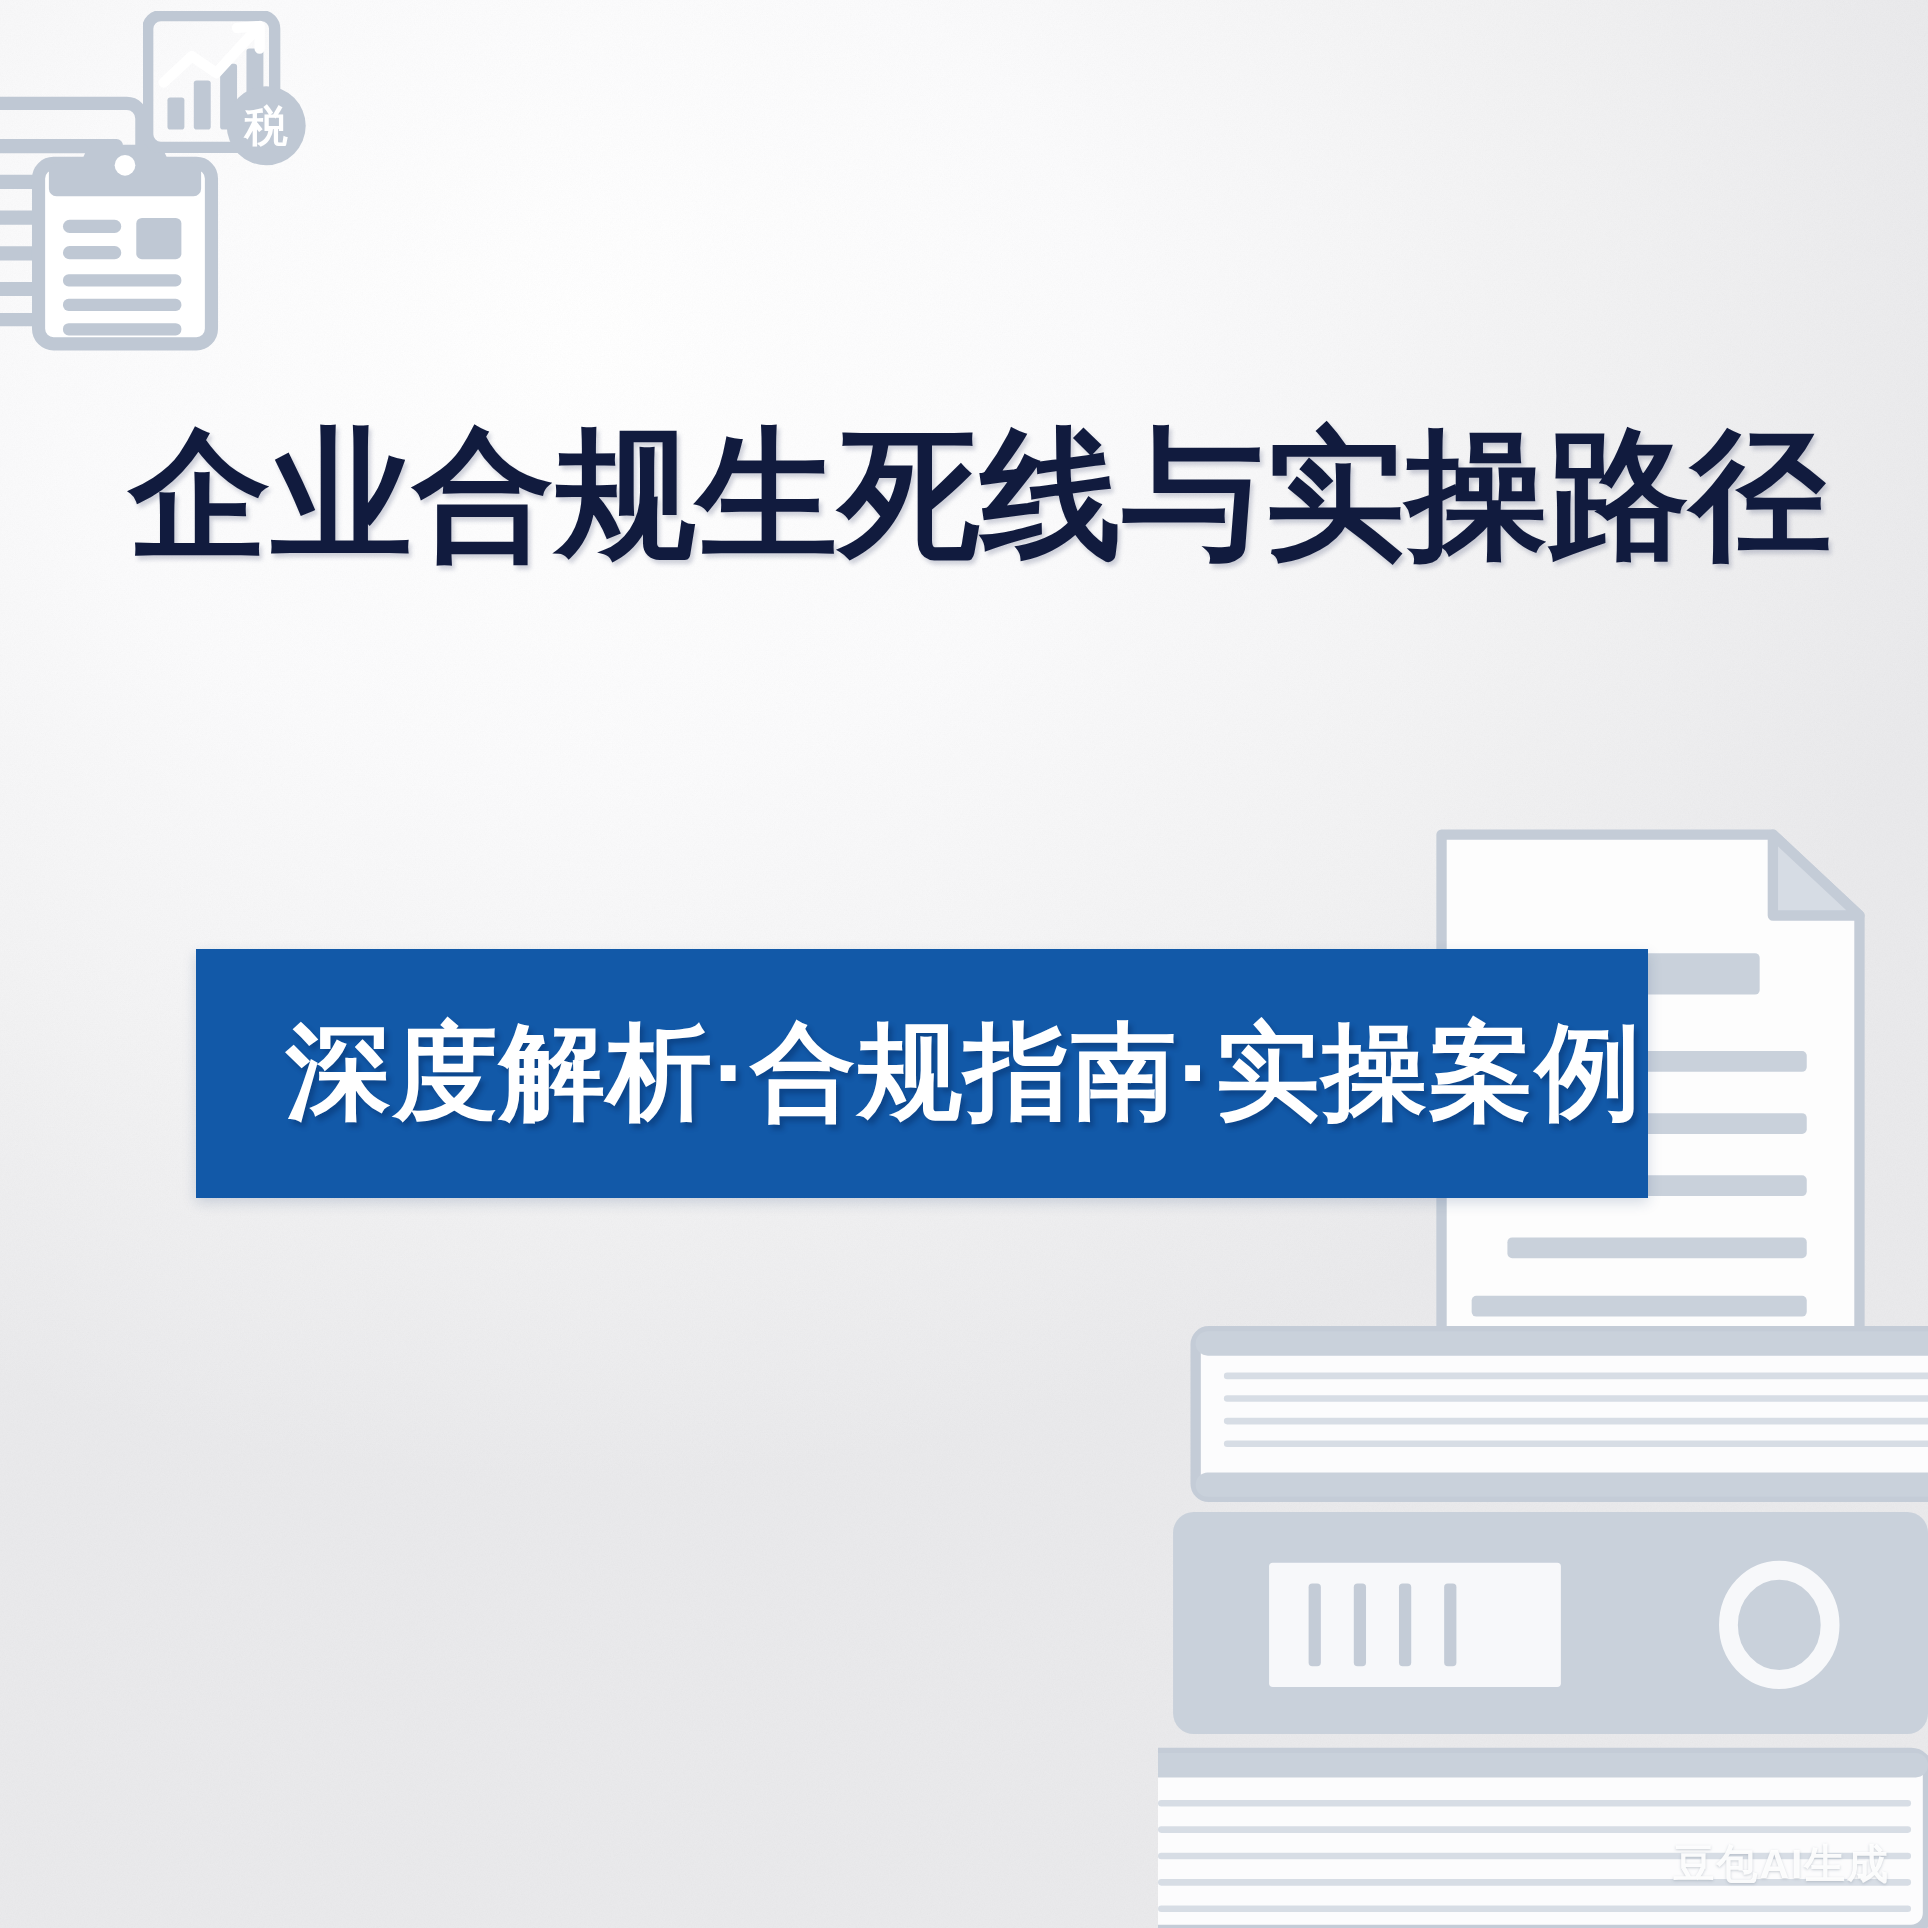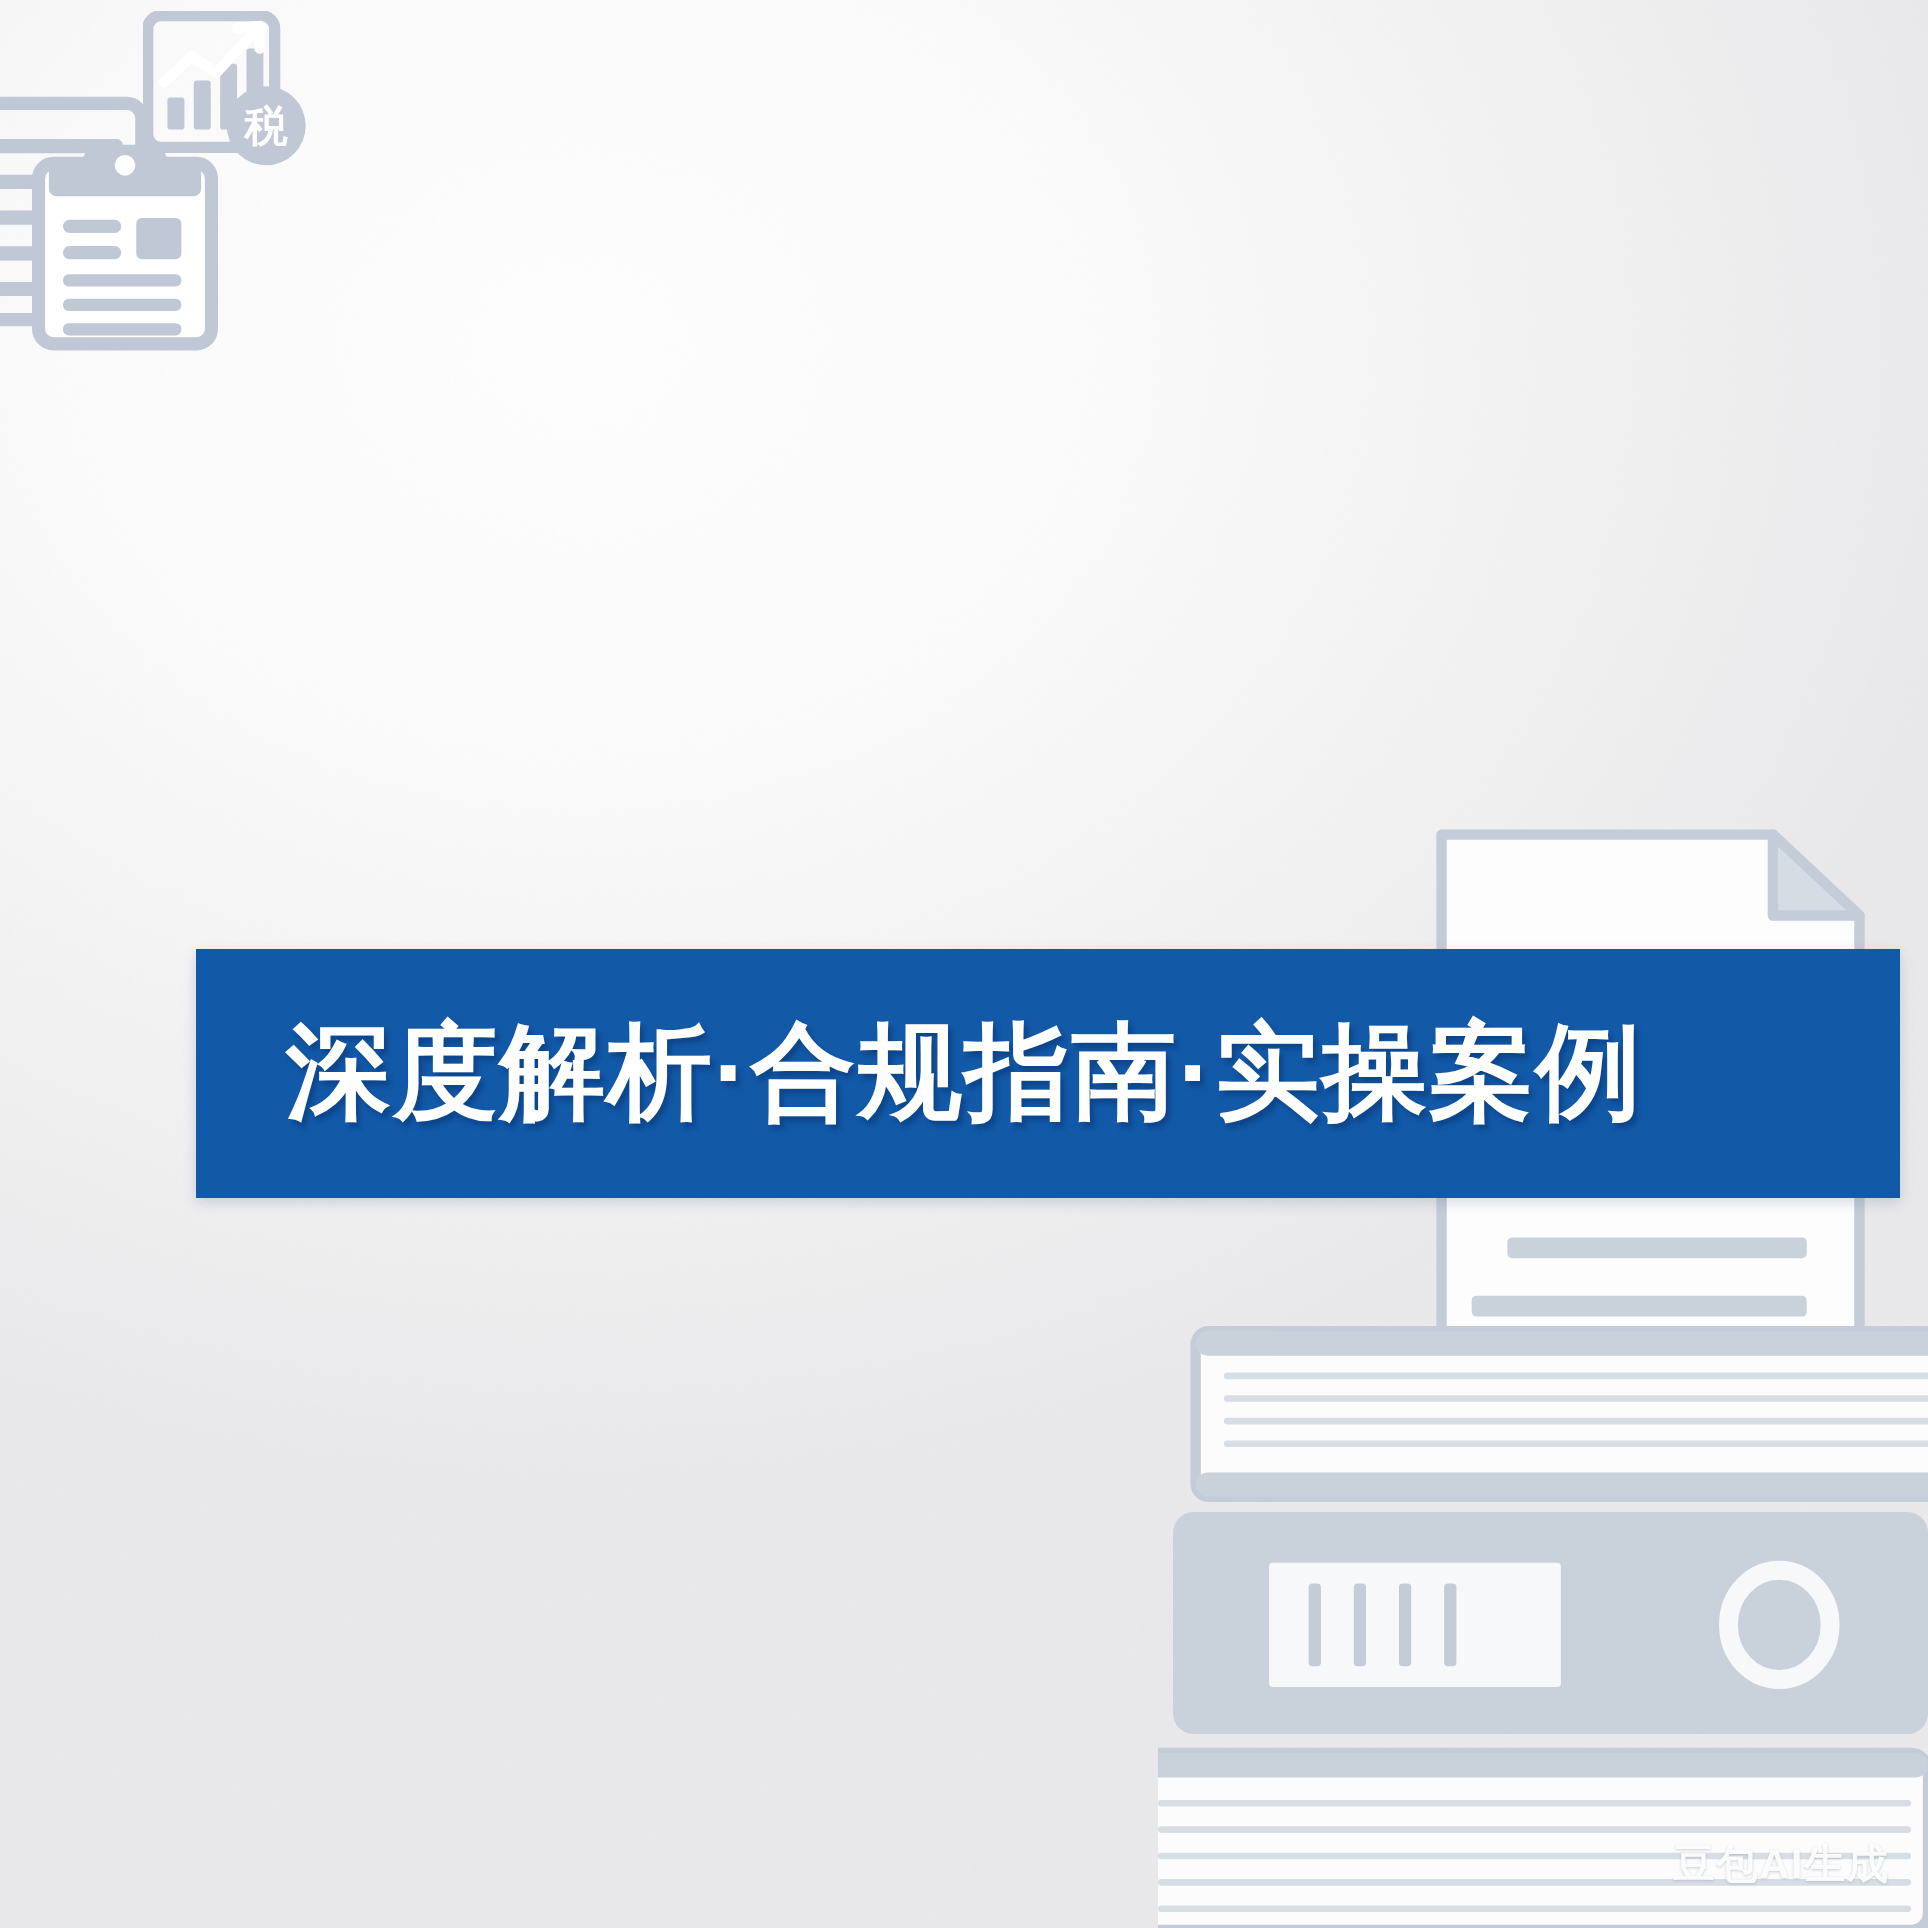--- a/index.html
+++ b/index.html
@@ -56,21 +56,21 @@
     white-space: nowrap;
     text-shadow: 2.8px 3.8px 4.7px rgba(60,70,110,.23);
   }
   #title-line-2 { margin-left: -56px; }
 
   
   #banner {
     position: absolute;
     left: 196px;
     top: 949px;
-    width: 1704px;
+    width: 1452px;
     height: 249px;
     background: #1259A8;
     display: flex;
     align-items: center;
     box-shadow: 0 4.7px 13px rgba(25,60,110,.18);
   }
   #banner-text {
     color: #ffffff;
     font-size: 105px;
     font-weight: 700;
@@ -210,20 +210,21 @@
           <rect x="0" y="540" width="800" height="7" rx="3.5"></rect>
           <rect x="0" y="568" width="800" height="7" rx="3.5"></rect>
           <rect x="0" y="596" width="800" height="7" rx="3.5"></rect>
           <rect x="0" y="624" width="800" height="7" rx="3.5"></rect>
         </g>
       </g>
     </g>
   </svg>
 
   <div id="headline">
+    <div class="title-line" id="title-line-2">企业合规生死线与实操路径</div>
   </div>
 
   <div id="banner">
     <span id="banner-text">深度解析·合规指南·实操案例</span>
   </div>
 
   <div id="watermark">豆包AI生成</div>
 
 </div>
 

